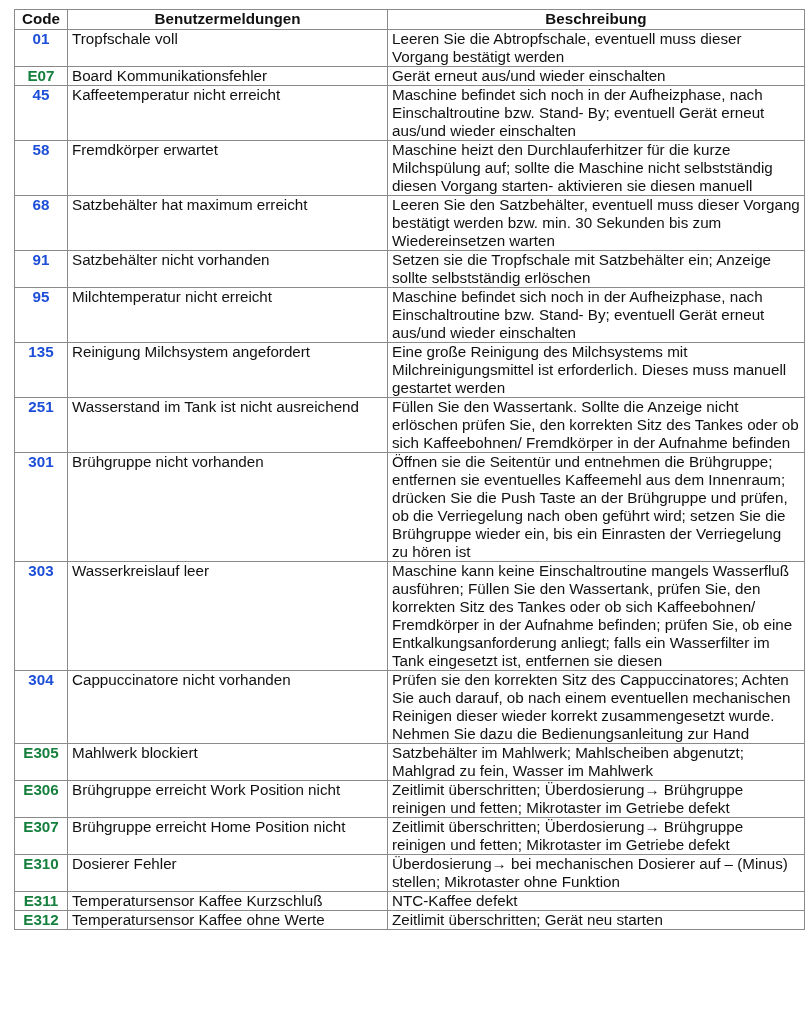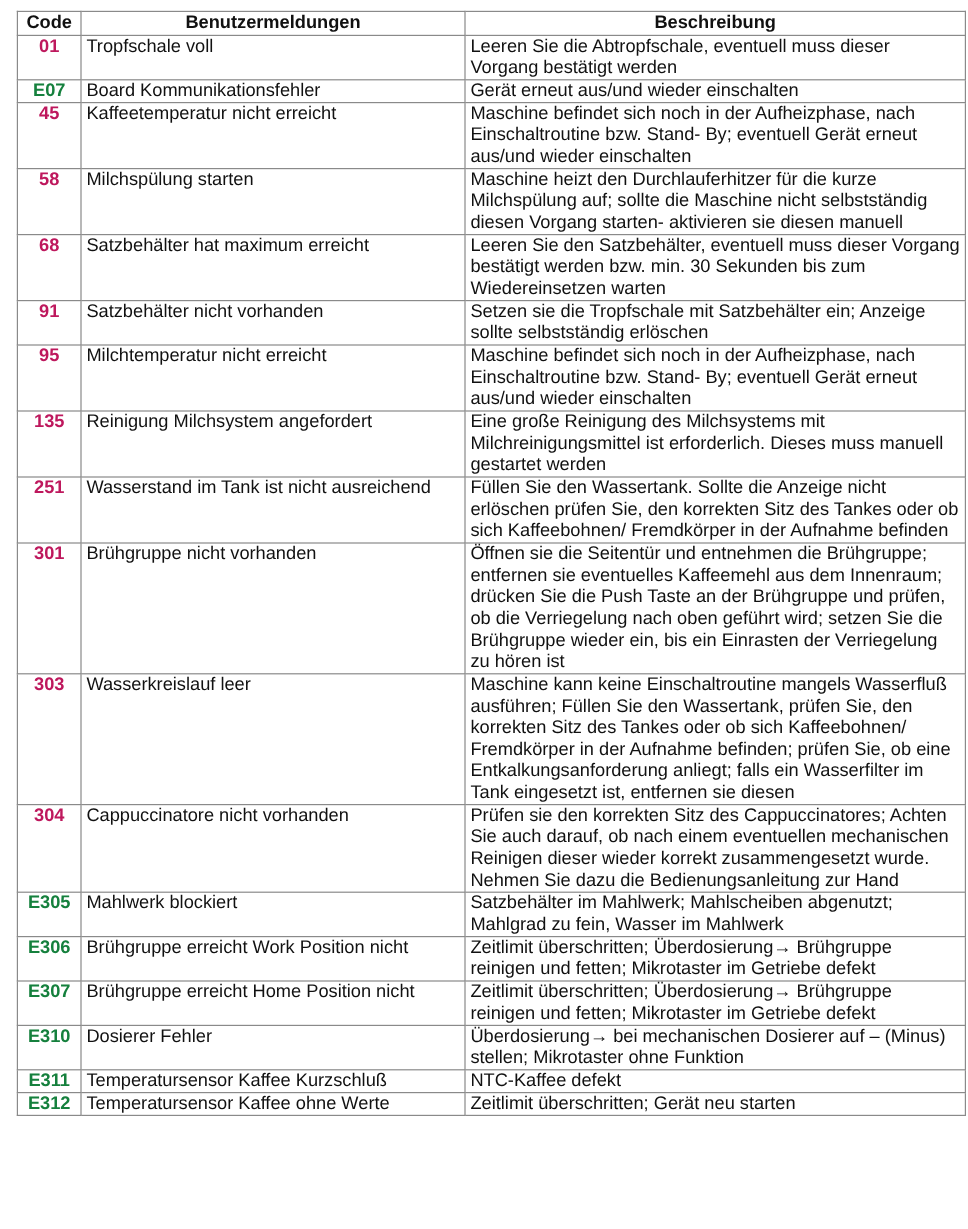--- a/index.html
+++ b/index.html
@@ -15,21 +15,21 @@
   table.err th, table.err td {
     border: 1.5px solid #8a8a8a;
     padding: 0 4px 0 4px;
     vertical-align: top;
   }
   table.err th { font-weight: bold; text-align: center; height: 19px; margin-left: 18px; }
   col.c-code { width: 53px; }
   col.c-msg { width: 320px; }
   col.c-desc { width: 417px; }
   td.code { font-weight: bold; text-align: center; padding-left: 0; padding-right: 0; }
-  td.code.info { color: #be185d; }
+  td.code.info { color: #1d4ed8; }
   td.code.error { color: #15803d; }
 </style>
 </head>
 <body>
 
 <table class="err">
   <colgroup>
       <col class="c-code">
       <col class="c-msg">
       <col class="c-desc">
@@ -52,21 +52,21 @@
         <td class="msg">Board Kommunikationsfehler</td>
         <td class="desc">Gerät erneut aus/und wieder einschalten</td>
       </tr>
       <tr>
         <td class="code info">45</td>
         <td class="msg">Kaffeetemperatur nicht erreicht</td>
         <td class="desc">Maschine befindet sich noch in der Aufheizphase, nach Einschaltroutine bzw. Stand- By; eventuell Gerät erneut aus/und wieder einschalten</td>
       </tr>
       <tr>
         <td class="code info">58</td>
-        <td class="msg">Milchspülung starten</td>
+        <td class="msg">Fremdkörper erwartet</td>
         <td class="desc">Maschine heizt den Durchlauferhitzer für die kurze Milchspülung auf; sollte die Maschine nicht selbstständig diesen Vorgang starten- aktivieren sie diesen manuell</td>
       </tr>
       <tr>
         <td class="code info">68</td>
         <td class="msg">Satzbehälter hat maximum erreicht</td>
         <td class="desc">Leeren Sie den Satzbehälter, eventuell muss dieser Vorgang bestätigt werden bzw. min. 30 Sekunden bis zum Wiedereinsetzen warten</td>
       </tr>
       <tr>
         <td class="code info">91</td>
         <td class="msg">Satzbehälter nicht vorhanden</td>

